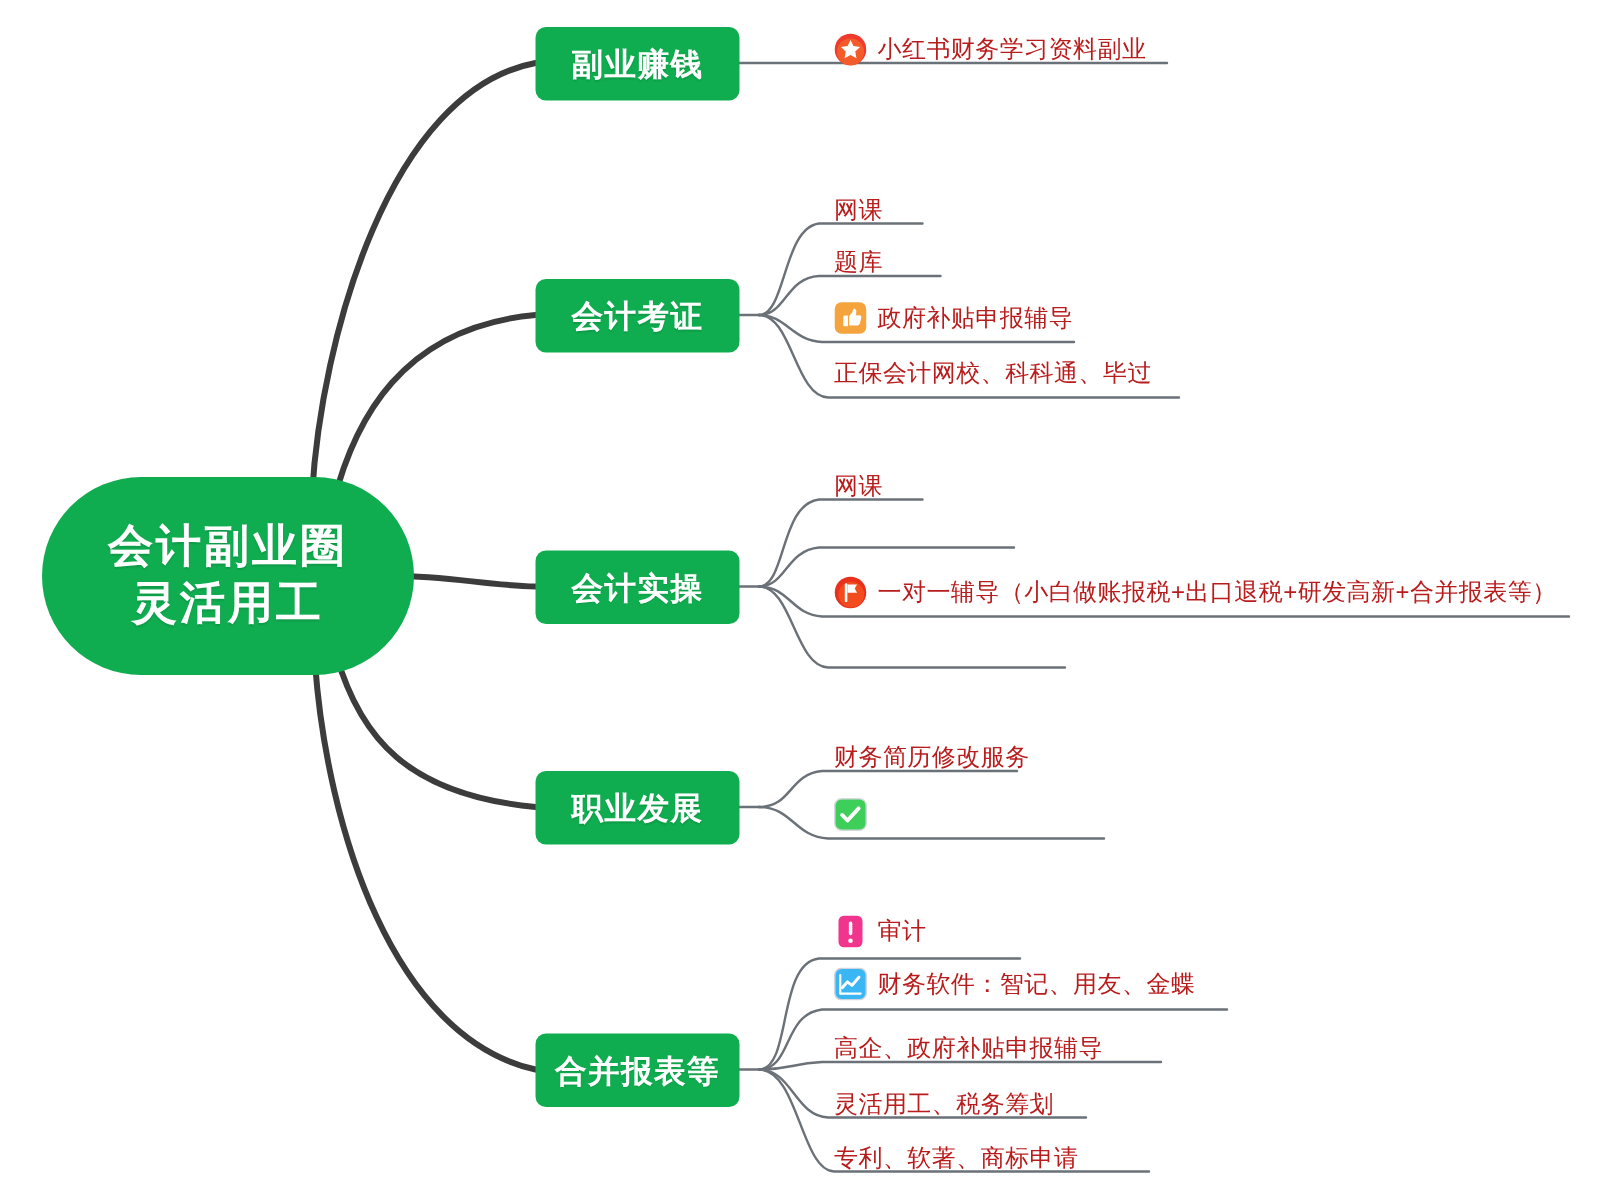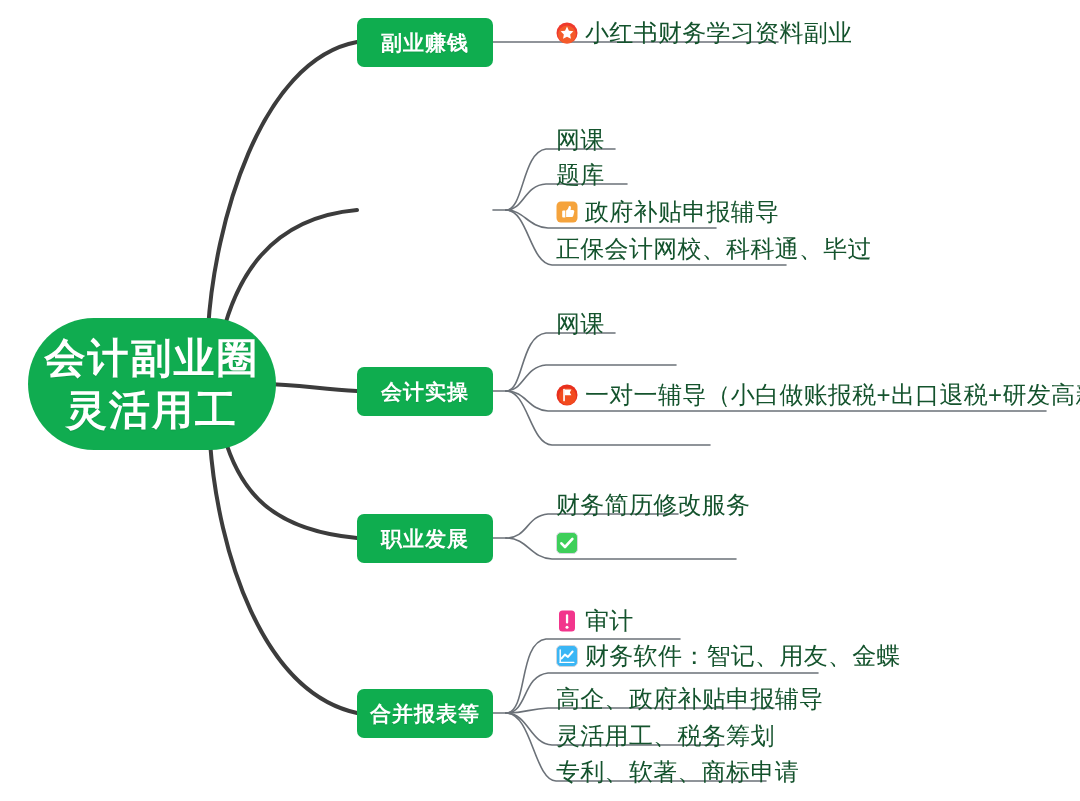--- a/index.html
+++ b/index.html
@@ -34,21 +34,21 @@
     background: #10ac50;
     border-radius: 66px;
     display: flex;
     flex-direction: column;
     align-items: center;
     justify-content: center;
     z-index: 5;
   }
   .root-line {
     color: #ffffff;
-    font-size: 41px;
+    font-size: 30px;
     font-weight: bold;
     letter-spacing: 2px;
     line-height: 1.28;
     text-shadow: 0 1px 1px rgba(0,0,0,0.10);
   }
   
   .branch-box {
     position: absolute;
     left: 357px;
     width: 136px;
@@ -70,22 +70,22 @@
   
   .leaf {
     position: absolute;
     display: flex;
     align-items: center;
     height: 30px;
     white-space: nowrap;
     z-index: 4;
   }
   .leaf-text {
-    font-size: 24px;
-    color: #14532d;
+    font-size: 16px;
+    color: #b91c1c;
     letter-spacing: 0.3px;
   }
   .leaf-icon {
     width: 22px;
     height: 22px;
     margin-right: 7px;
     flex: 0 0 auto;
     display: inline-block;
   }
   .leaf-icon svg { display: block; }
@@ -134,20 +134,23 @@
   </svg>
 
   <div class="root-node">
     <div class="root-line">会计副业圈</div>
     <div class="root-line">灵活用工</div>
   </div>
 
   <div class="branch-box" style="top:18px">
     <span class="branch-label">副业赚钱</span>
   </div>
+  <div class="branch-box" style="top:186px">
+    <span class="branch-label">会计考证</span>
+  </div>
   <div class="branch-box" style="top:367px">
     <span class="branch-label">会计实操</span>
   </div>
   <div class="branch-box" style="top:514px">
     <span class="branch-label">职业发展</span>
   </div>
   <div class="branch-box" style="top:689px">
     <span class="branch-label">合并报表等</span>
   </div>
 

